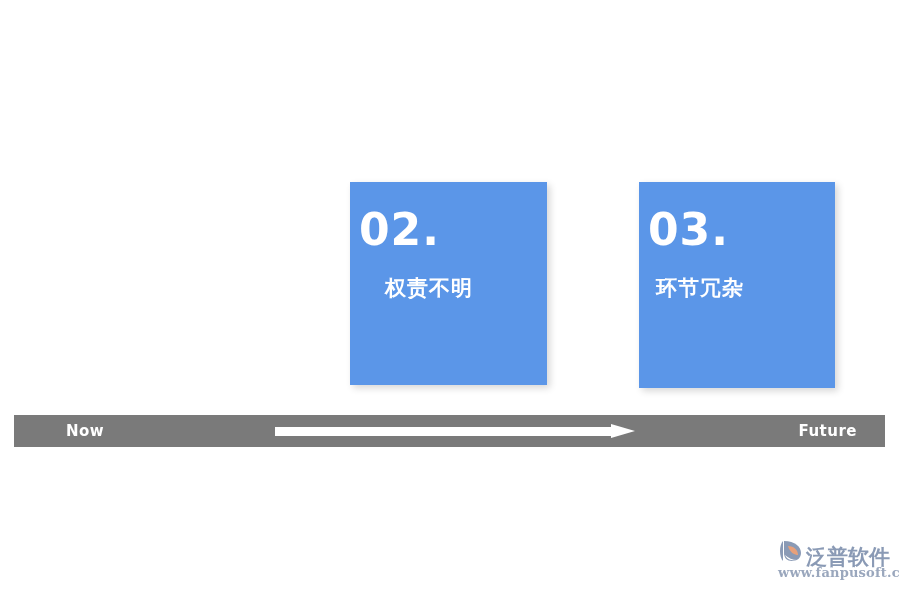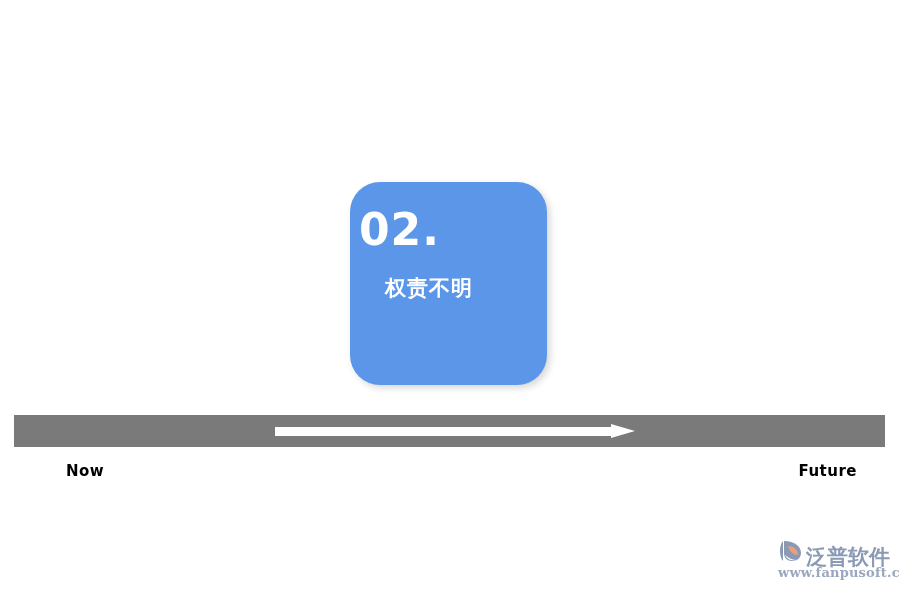--- a/index.html
+++ b/index.html
@@ -24,21 +24,21 @@
   }
 
   
   .card {
     position: absolute;
     background: #5b96e8;
     box-shadow: 3px 3px 7px rgba(0,0,0,0.16);
     box-sizing: border-box;
   }
   .card-1 { left: 64px;  top: 184px; width: 196px; height: 204px; }
-  .card-2 { left: 350px; top: 182px; width: 197px; height: 203px; border-radius: 30px; }
+  .card-2 { left: 350px; top: 182px; width: 197px; height: 203px; }
   .card-3 { left: 639px; top: 182px; width: 196px; height: 206px; }
 
   .card-num {
     position: absolute;
     color: #ffffff;
     font-family: "DejaVu Sans", "Liberation Sans", sans-serif;
     font-weight: bold;
     font-size: 44px;
     letter-spacing: 1px;
     line-height: 1;
@@ -67,28 +67,27 @@
     position: absolute;
     left: 14px;
     top: 415px;
     width: 871px;
     height: 32px;
     background: #7a7a7a;
   }
   .timeline-label {
     position: absolute;
     top: 7px;
-    color: #000000;
+    color: #ffffff;
     font-family: "DejaVu Sans", "Liberation Sans", sans-serif;
     font-weight: bold;
     font-size: 15px;
     line-height: 18px;
     letter-spacing: 0.5px;
     white-space: nowrap;
-    margin-top: 40px;
   }
   #label-now    { left: 52px; }
   #label-future { right: 28px; }
 
   
   #timeline-arrow {
     position: absolute;
     left: 261px;
     top: 9px;
     width: 360px;
@@ -162,20 +161,24 @@
 <body>
 
 <div id="canvas">
 
 
   <div class="card card-2">
     <div class="card-num">02.</div>
     <div class="card-title">权责不明</div>
   </div>
 
+  <div class="card card-3">
+    <div class="card-num">03.</div>
+    <div class="card-title">环节冗杂</div>
+  </div>
 
   <div id="timeline-bar">
     <div class="timeline-label" id="label-now">Now</div>
 
     <div id="timeline-arrow">
       <div id="arrow-shaft"></div>
       <div id="arrow-head"></div>
     </div>
 
     <div class="timeline-label" id="label-future">Future</div>

